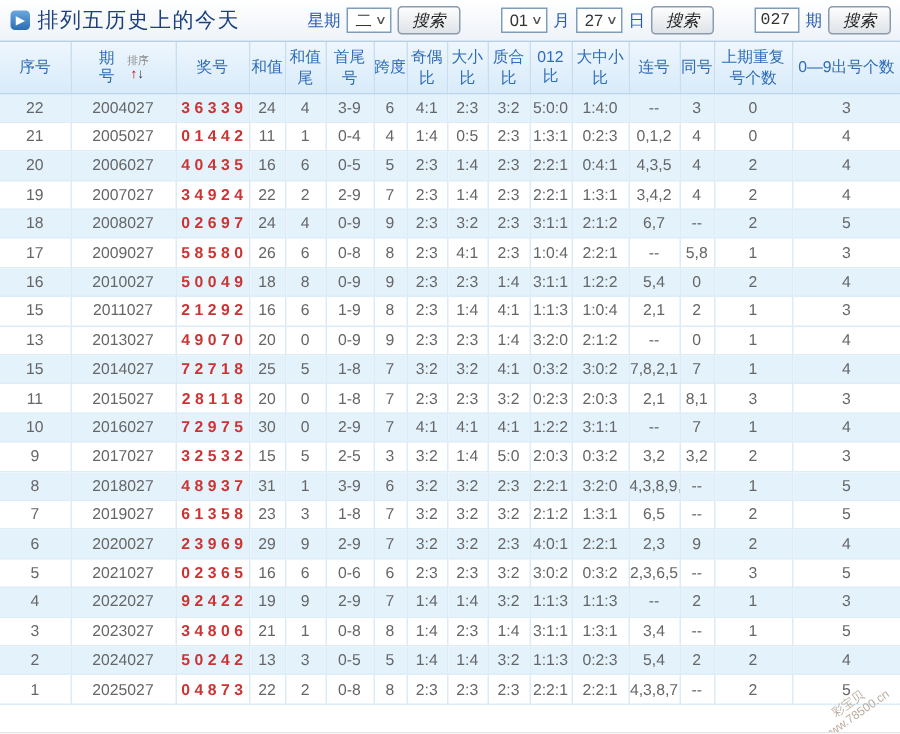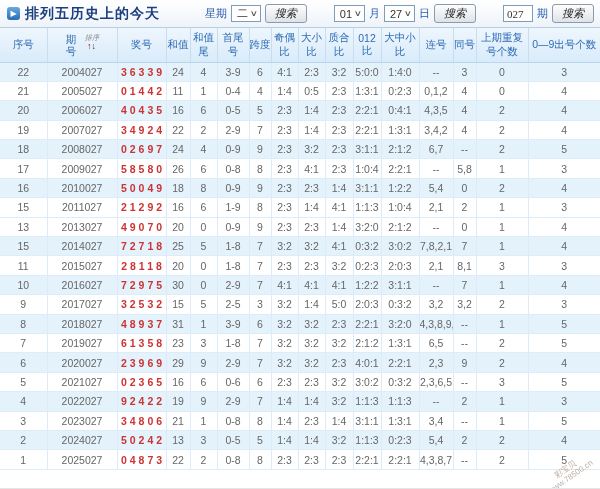--- a/index.html
+++ b/index.html
@@ -7,49 +7,49 @@
   body { font-family:"Liberation Sans","DejaVu Sans",sans-serif; }
   .app { position:relative; width:600px; height:489px; overflow:hidden; background:#fff; border-bottom:1px solid #e5e5e5; }
 
   
   .titlebar { height:28px; display:flex; align-items:center; padding:0 6px 0 7px;
     background:linear-gradient(#ffffff,#eef3f9); border-bottom:1px solid #b9cfe4; }
   .title-left { display:flex; align-items:center; gap:5px; flex:1; }
   .title-icon { width:13px; height:13px; border-radius:3px; flex:0 0 auto;
     background:linear-gradient(#6aa8dd,#2a6db5); color:#fff; font-size:8px; line-height:13px;
     text-align:center; }
-  .page-title { font-size:14px; font-weight:bold; color:#1c3f7d; letter-spacing:1px; }
+  .page-title { font-size:14px; font-weight:normal; color:#1c3f7d; letter-spacing:1px; }
   .grp { display:flex; align-items:center; gap:4px; margin-left:27px; }
   .ctl-label { font-size:11px; color:#2a5db0; }
   .fake-select { display:inline-flex; align-items:center; gap:3px; height:17px; padding:0 3px 0 5px;
     border:1px solid #7f9db9; background:#fff; font-size:11px; color:#333; cursor:pointer; }
   .fake-select .chev { font-size:8px; color:#555; transform:scaleX(1.4); }
   .btn { height:19px; padding:0 9px; font-size:11px; color:#222; cursor:pointer;
     border:1px solid #8b9bab; border-radius:3px;
     background:linear-gradient(#fdfdfd,#dfe3e8);font-style:italic; }
   .txt-input { width:30px; height:17px; border:1px solid #7f9db9; font-size:11px; color:#333;
-    padding:0 3px; font-family:Liberation Serif, serif; }
+    padding:0 3px; font-family:Liberation Mono, monospace; }
 
   
   table { width:600px; border-collapse:collapse; table-layout:fixed; }
   thead th { height:34px; font-size:10.5px; font-weight:normal; color:#2e6cb5; text-align:center;
     vertical-align:middle; background:linear-gradient(#eef6fd,#d8ebfa);
     border-right:1px solid #c7ddf0; border-bottom:1px solid #bcd6ec; overflow:hidden; }
   thead th:last-child { border-right:none; }
   tbody td { height:19.4px; font-size:10.5px; color:#666; text-align:center; vertical-align:middle;
     border-right:1px solid #dcebf7; border-bottom:1px solid #dcecf8; overflow:hidden; white-space:nowrap; }
   tbody td:last-child { border-right:none; }
   tbody tr.alt td { background:#e4f2fc; }
   tbody tr.plain td { background:#ffffff; }
   td.prize { color:#cc3333; font-weight:bold; letter-spacing:3px; padding-left:3px;margin-top:44px; }
 
   
-  .qihao-head { display:flex; align-items:flex-start; justify-content:center; gap:6px; }
+  .qihao-head { display:flex; align-items:center; justify-content:center; gap:6px; }
   .qihao-text { display:inline-block; width:13px; line-height:12px; word-break:break-all; }
-  .sort-control { display:flex; flex-direction:column; align-items:center; line-height:9px; cursor:pointer;font-style:italic; }
+  .sort-control { display:flex; flex-direction:column; align-items:center; line-height:9px; cursor:pointer; }
   .sort-label { font-size:8px; color:#8a8a8a; transform:scale(.9); }
   .sort-arrows { font-size:9px; font-weight:bold; letter-spacing:0; }
   .arrow-up { color:#c00000; }
   .arrow-down { color:#333; }
 
   
   .watermark { position:absolute; right:6px; bottom:6px; transform:rotate(-35deg);
     transform-origin:center; text-align:center; font-size:8px; line-height:9px;
     color:rgba(150,128,105,.65); pointer-events:none; }
 </style>

